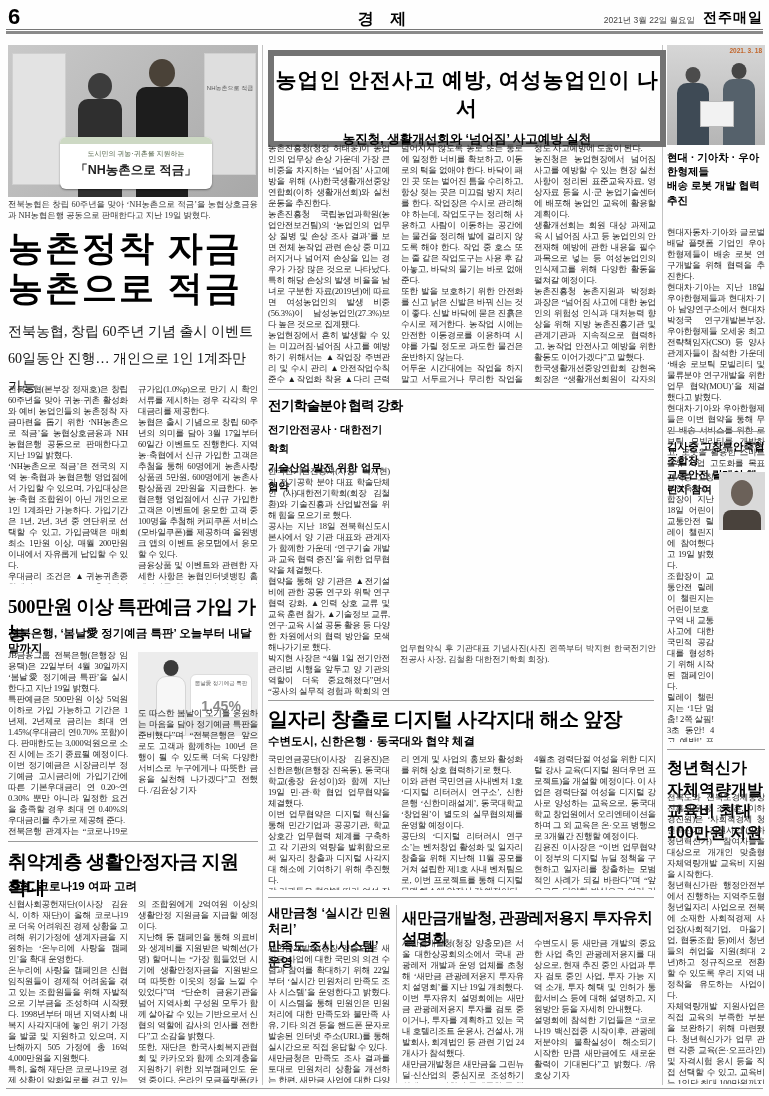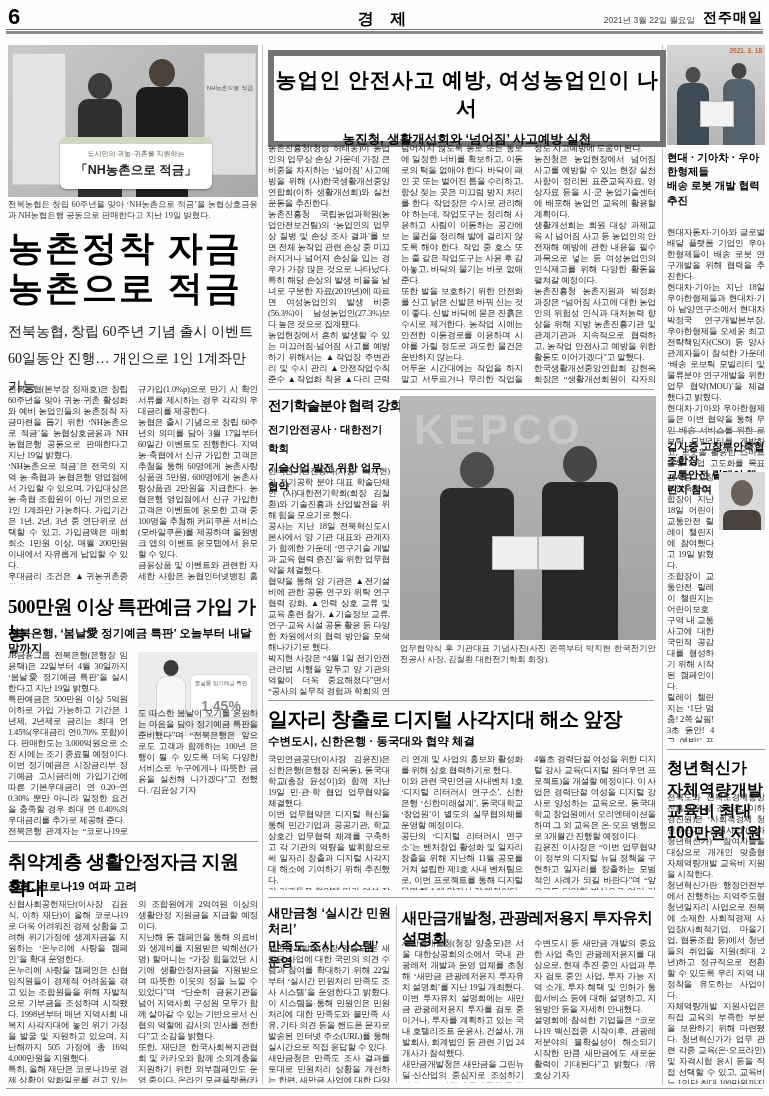--- a/index.html
+++ b/index.html
@@ -117,33 +117,20 @@
 
   <div class="rule-h" style="left:268px;top:389px;width:386px;"></div>
 
   <div class="abs h-serif" style="left:268px;top:397px;width:124px;font-size:13.5px;white-space:nowrap;letter-spacing:-0.6px;">전기학술분야 협력 강화</div>
   <div class="abs h-sans" style="left:268px;top:420px;width:124px;font-size:10.5px;line-height:1.8;white-space:pre-line;">전기안전공사 · 대한전기학회
 기술산업 발전 위한 업무협약</div>
   <div class="col" style="left:268px;top:466px;width:122px;height:232px;">한국전기안전공사(사장 박지현)가 전기공학 분야 대표 학술단체인 (사)대한전기학회(회장 김철환)와 기술진흥과 산업발전을 위해 힘을 모으기로 했다.
 공사는 지난 18일 전북혁신도시 본사에서 양 기관 대표와 관계자가 함께한 가운데 ‘연구기술 개발과 교육 협력 증진’을 위한 업무협약을 체결했다.
 협약을 통해 양 기관은 ▲전기설비에 관한 공동 연구와 위탁 연구 협력 강화, ▲인력 상호 교류 및 교육 훈련 참가, ▲기술정보 교류, 연구·교육 시설 공동 활용 등 다양한 차원에서의 협력 방안을 모색해나가기로 했다.
 박지현 사장은 “4월 1일 전기안전관리법 시행을 앞두고 양 기관의 역할이 더욱 중요해졌다”면서 “공사의 실무적 경험과 학회의 연구기술 성과가 국내 전기산업 발전은 물론 국민 안전에 새 기반을 닦아갈 견인차가 될 수 있기를 기대한다”고 말했다.   /김윤상 기자</div>
-  <div class="photo" style="left:400px;top:396px;width:256px;height:244px;background:linear-gradient(180deg,#b9b9b9,#9f9f9f);">
-    <div class="abs h-sans" style="left:14px;top:10px;font-size:42px;color:#c8c8c8;letter-spacing:4px;">KEPCO</div>
-    <div class="sil" style="left:40px;top:56px;width:74px;height:188px;">
-      <div class="head" style="width:34px;height:36px;background:#4c4c4c;"></div>
-      <div class="torso" style="top:36px;background:#2b2b2b;"></div>
-    </div>
-    <div class="sil" style="left:142px;top:50px;width:76px;height:194px;">
-      <div class="head" style="width:34px;height:36px;background:#454545;"></div>
-      <div class="torso" style="top:36px;background:#262626;"></div>
-    </div>
-    <div class="abs" style="left:92px;top:140px;width:44px;height:32px;background:#efefef;border:1px solid #bbb;"></div>
-    <div class="abs" style="left:138px;top:140px;width:44px;height:32px;background:#e9e9e9;border:1px solid #bbb;"></div>
-  </div>
   <div class="caption" style="left:400px;top:644px;width:256px;height:24px;">업무협약식 후 기관대표 기념사진(사진 왼쪽부터 박지현 한국전기안전공사 사장, 김철환 대한전기학회 회장).</div>
 
   <div class="rule-h" style="left:268px;top:700px;width:386px;"></div>
 
   <div class="abs h-serif" style="left:268px;top:706px;width:388px;font-size:20px;letter-spacing:-0.5px;">일자리 창출로 디지털 사각지대 해소 앞장</div>
   <div class="abs h-sans" style="left:268px;top:734px;width:388px;font-size:11.5px;">수변도시, 신한은행 · 동국대와 협약 체결</div>
   <div class="col" style="left:268px;top:754px;width:122px;height:136px;">국민연금공단(이사장 김용진)은 신한은행(은행장 진옥동), 동국대학교(총장 윤성이)와 함께 지난 19일 민·관·학 협업 업무협약을 체결했다.
 이번 업무협약은 디지털 혁신을 통해 민간기업과 공공기관, 학교 상호간 업무협력 체계를 구축하고 각 기관의 역량을 발휘함으로써 일자리 창출과 디지털 사각지대 해소에 기여하기 위해 추진했다.
 각 기관들은 협약에 따라 여성·장노년층을 위한 디지털 역량 강화 교육</div>
   <div class="col" style="left:401px;top:754px;width:122px;height:136px;">리 연계 및 사업의 홍보와 활성화를 위해 상호 협력하기로 했다.

